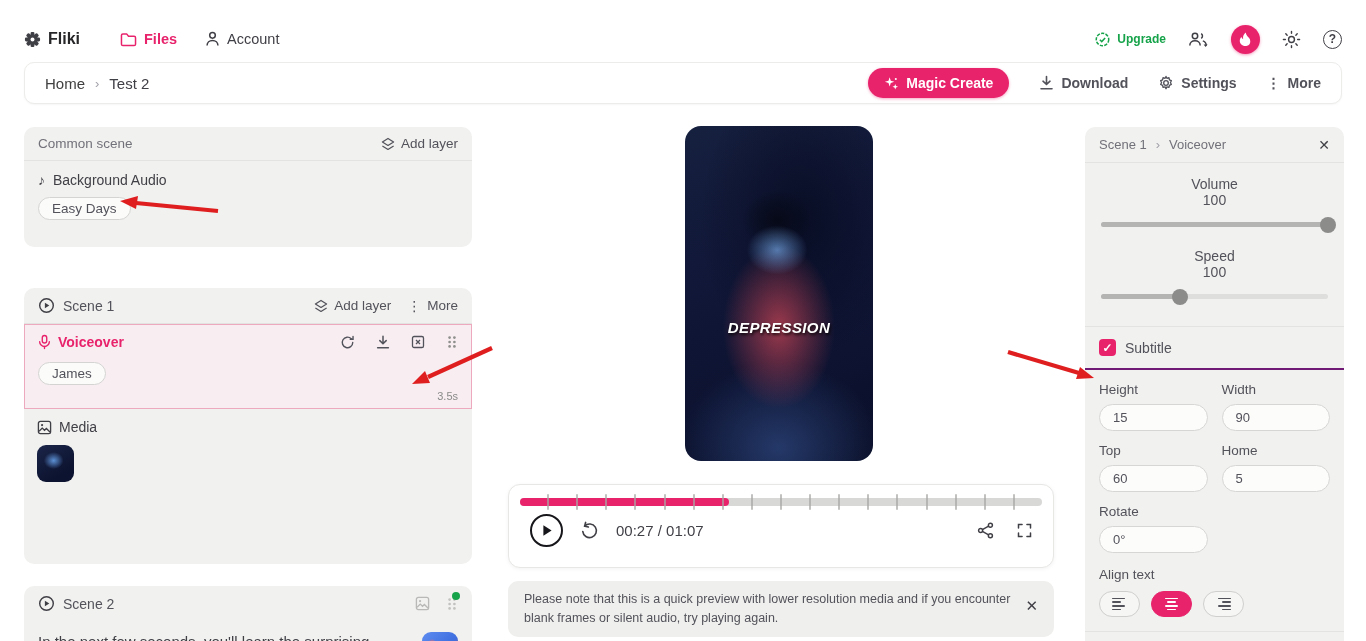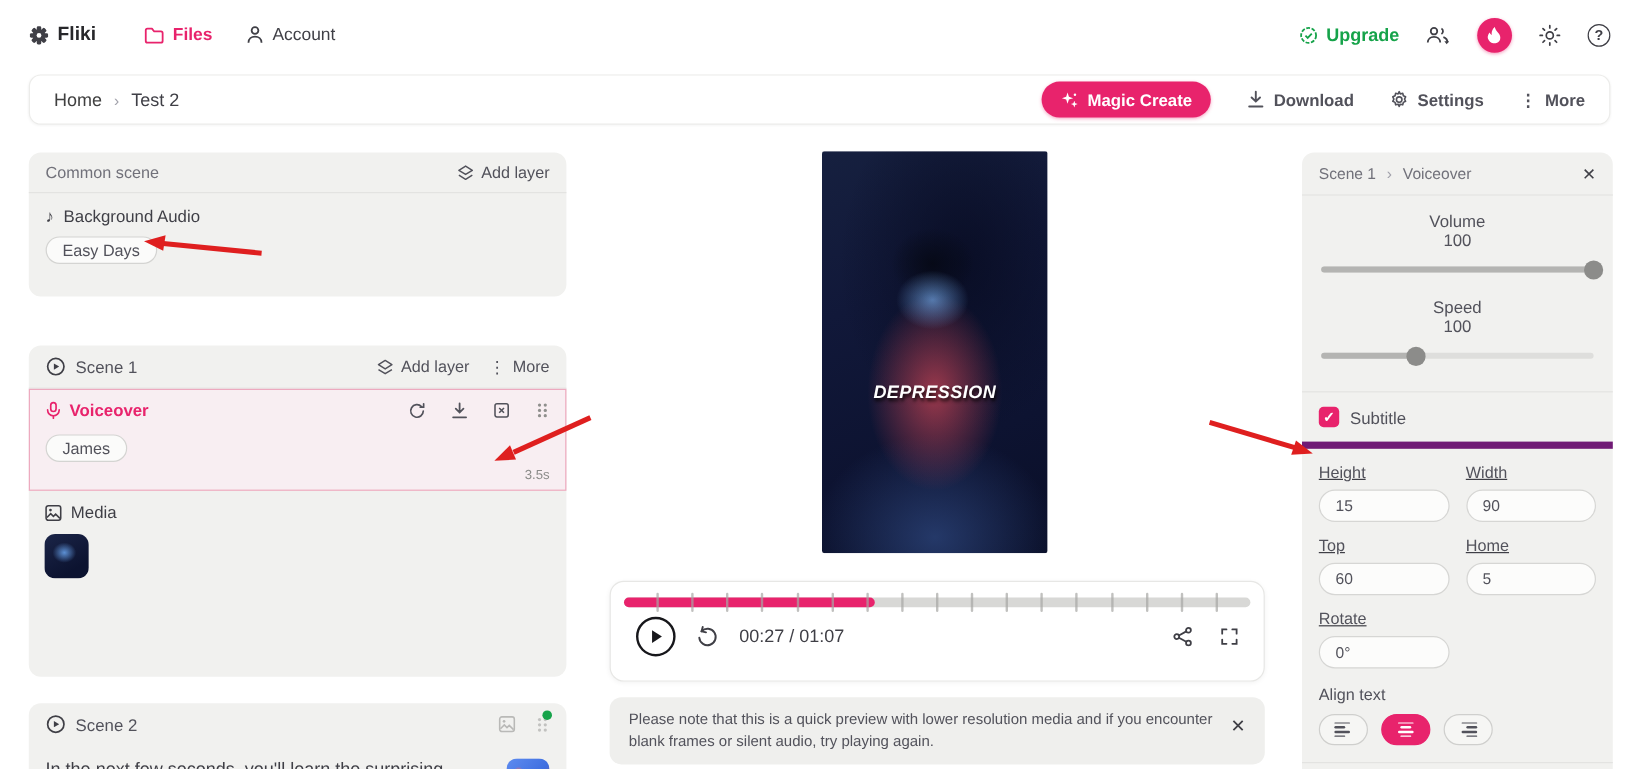--- a/index.html
+++ b/index.html
@@ -4,27 +4,27 @@
 <style>
   :root{
     --accent:#e8236c; --green:#16a34a; --arrow:#df1f1f; --dot:#16a34a;
   }
   *{box-sizing:border-box;margin:0;padding:0;font-family:"Liberation Sans",sans-serif;}
   html,body{width:1366px;height:641px;}
   body{position:relative;overflow:hidden;background:#fff;color:#3f3f46;}
   svg{display:block;}
 
   
-  .topnav{position:absolute;top:0;left:0;width:1366px;height:58px;display:flex;align-items:center;padding:0 24px;background:#fff;}
+  .topnav{position:absolute;top:10px;left:0;width:1366px;height:58px;display:flex;align-items:center;padding:0 24px;background:#fff;}
   .brand{display:flex;align-items:center;gap:7px;font-size:16px;font-weight:700;color:#27272a;}
   .nav-item{display:flex;align-items:center;gap:7px;font-size:14.5px;font-weight:600;color:#3f3f46;cursor:pointer;}
   .nav-files{margin-left:40px;color:var(--accent);}
   .nav-account{margin-left:28px;font-weight:500;}
   .topnav-right{margin-left:auto;display:flex;align-items:center;gap:22px;}
-  .upgrade{display:flex;align-items:center;gap:6px;color:var(--green);font-weight:700;font-size:15px;cursor:pointer;}
+  .upgrade{display:flex;align-items:center;gap:6px;color:var(--green);font-weight:700;font-size:12px;cursor:pointer;}
   .icon-btn{display:flex;align-items:center;justify-content:center;color:#3f3f46;cursor:pointer;}
   .flame-badge{width:29px;height:29px;border-radius:50%;background:var(--accent);display:flex;align-items:center;justify-content:center;box-shadow:0 1px 3px rgba(232,35,108,.45);}
   .help-circle{width:19px;height:19px;border-radius:50%;border:1.6px solid #3f3f46;font-size:12px;font-weight:700;display:flex;align-items:center;justify-content:center;color:#3f3f46;}
 
   
   .toolbar{position:absolute;top:62px;left:24px;width:1318px;height:42px;background:#fff;border:1px solid #ececea;border-radius:10px;box-shadow:0 1px 2px rgba(0,0,0,.04);display:flex;align-items:center;padding:0 20px;}
   .breadcrumb{display:flex;align-items:center;gap:10px;font-size:15px;}
   .crumb-home{color:#404040;}
   .crumb-sep{color:#a1a1aa;font-size:13px;}
   .crumb-current{color:#3f3f46;}
@@ -65,21 +65,21 @@
   .scene2-body{display:flex;align-items:flex-start;gap:10px;padding:11px 14px;}
   .scene2-text{font-size:15px;color:#3f3f46;flex:1;line-height:1.35;}
   .scene2-thumb{width:36px;height:36px;border-radius:9px;flex:none;cursor:pointer;
     background:radial-gradient(6px 6px at 28% 30%,#ff6b5e,rgba(255,107,94,0) 65%),
                radial-gradient(5px 5px at 68% 50%,#ffd24a,rgba(255,210,74,0) 65%),
                radial-gradient(6px 6px at 45% 75%,#ff8ab5,rgba(255,138,181,0) 65%),
                linear-gradient(135deg,#5e8cf0 0%,#3f6fe0 55%,#c84b54 100%);}
   .muted-icons{margin-left:auto;display:flex;align-items:center;gap:16px;color:#b9b9b7;}
 
   
-  .preview{position:absolute;left:685px;top:126px;width:188px;height:335px;border-radius:2px;overflow:hidden;cursor:pointer;
+  .preview{position:absolute;left:685px;top:126px;width:188px;height:335px;border-radius:16px;overflow:hidden;cursor:pointer;
     background:
       radial-gradient(42px 34px at 49% 37%,rgba(120,175,240,.65),rgba(120,175,240,0) 72%),
       radial-gradient(46px 40px at 49% 28%,rgba(6,9,22,.95),rgba(6,9,22,0) 75%),
       radial-gradient(72px 105px at 50% 60%,rgba(175,62,80,.88),rgba(175,62,80,0) 78%),
       radial-gradient(130px 110px at 50% 96%,rgba(45,70,125,.75),rgba(45,70,125,0) 78%),
       radial-gradient(120px 170px at 62% 28%,rgba(8,12,34,.85),rgba(8,12,34,0) 85%),
       linear-gradient(160deg,#16203f 0%,#111839 35%,#0d1331 70%,#0a0f28 100%);}
   .preview-caption{position:absolute;left:0;right:0;top:57.5%;text-align:center;color:#fff;font-size:15px;font-weight:900;font-style:italic;letter-spacing:.4px;text-shadow:1px 2px 3px rgba(0,0,0,.85);}
 
   
@@ -103,21 +103,21 @@
   .insp-header{display:flex;align-items:center;gap:9px;padding:10px 14px;border-bottom:1px solid #e3e3e1;font-size:13px;color:#71717a;}
   .insp-header .close-x{margin-left:auto;padding-top:0;font-size:14px;}
   .insp-sliders{padding:13px 14px 6px;}
   .slider-row{display:flex;align-items:center;justify-content:space-between;font-size:14px;color:#52525b;flex-direction:column;}
   .slider{position:relative;height:5px;border-radius:3px;background:#dededc;margin:14px 2px 21px;cursor:pointer;}
   .slider-fill{position:absolute;left:0;top:0;bottom:0;border-radius:3px;background:#b4b4b2;}
   .slider-thumb{position:absolute;top:50%;width:16px;height:16px;border-radius:50%;background:#8c8c8a;transform:translate(-50%,-50%);cursor:grab;}
   .insp-subtitle{border-top:1px solid #e3e3e1;padding:12px 14px;display:flex;align-items:center;gap:9px;}
   .checkbox{width:17px;height:17px;border-radius:4px;background:var(--accent);color:#fff;font-size:12px;font-weight:700;display:flex;align-items:center;justify-content:center;cursor:pointer;}
   .insp-subtitle label{font-size:14px;color:#52525b;}
-  .insp-fields{border-top:6px solid #701a75;padding:12px 14px 2px;text-decoration:underline;}
+  .insp-fields{border-top:2px solid #701a75;padding:12px 14px 2px;}
   .field-grid{display:grid;grid-template-columns:1fr 1fr;column-gap:14px;row-gap:12px;}
   .field label{display:block;font-size:13.5px;color:#52525b;margin-bottom:7px;}
   .pill-input{width:100%;height:27px;border:1px solid #d6d6d4;border-radius:999px;background:#fcfcfb;padding:0 13px;font-size:13px;color:#52525b;outline:none;}
   .insp-align{padding:12px 14px 14px;}
   .insp-align > label{display:block;font-size:13.5px;color:#52525b;margin-bottom:9px;}
   .align-row{display:flex;gap:11px;}
   .align-btn{width:41px;height:26px;border-radius:999px;border:1px solid #cfcfcd;background:#f6f6f4;display:flex;flex-direction:column;align-items:center;justify-content:center;gap:2px;cursor:pointer;}
   .align-btn span{height:1.6px;background:#52525b;border-radius:1px;display:block;}
   .align-btn.active{background:var(--accent);border-color:var(--accent);}
   .align-btn.active span{background:#fff;}

